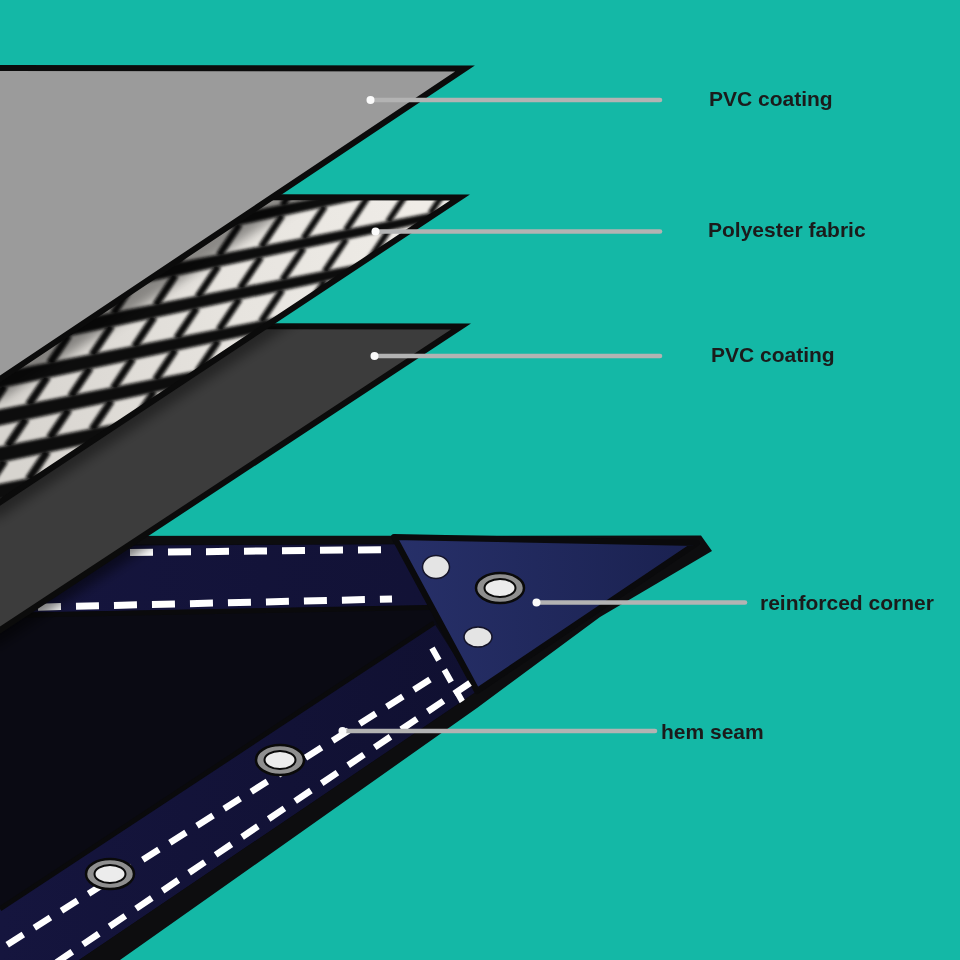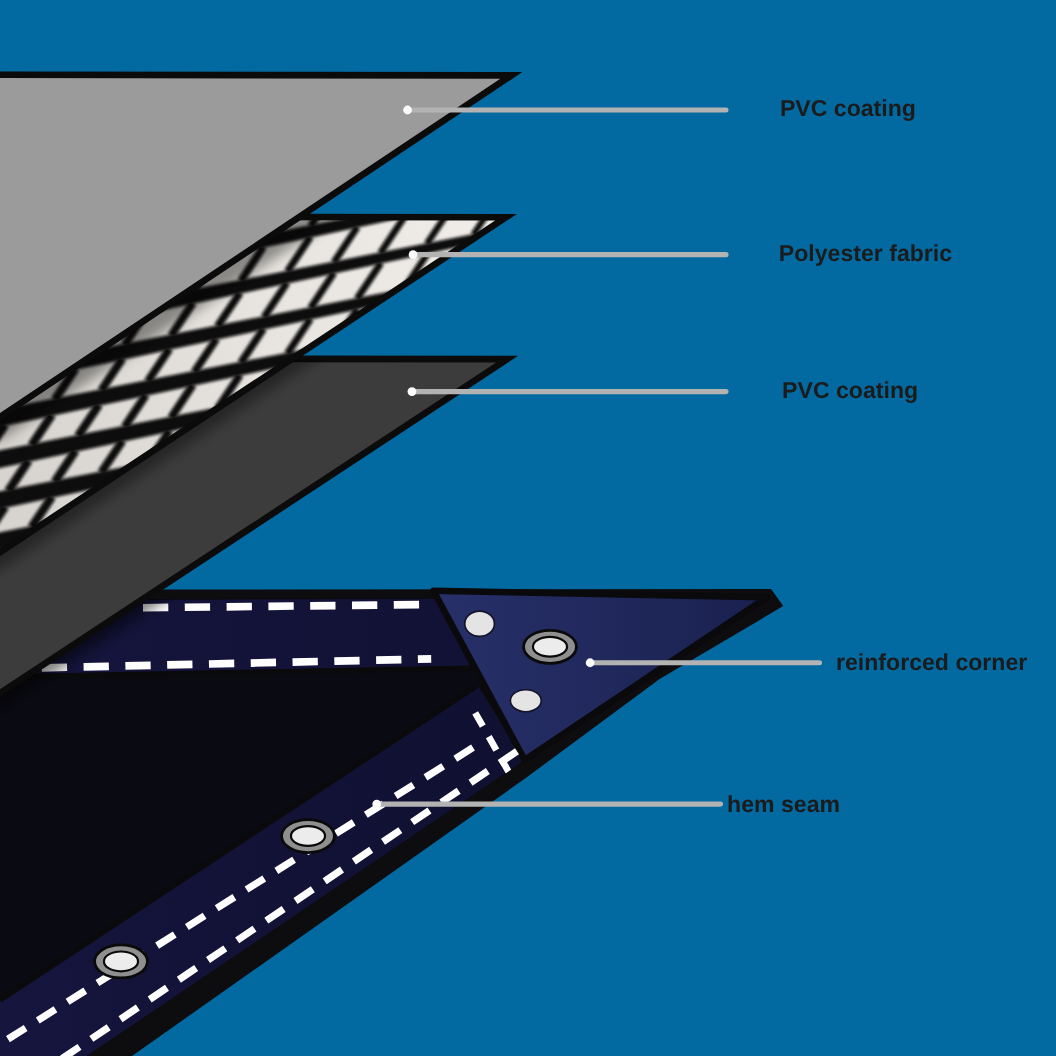--- a/index.html
+++ b/index.html
@@ -1,16 +1,16 @@
 <!DOCTYPE html>
 <html><head>
 <meta charset="utf-8">
 <style>
   html,body{margin:0;padding:0;background:#ffffff;}
-  .wrap{width:960px;height:960px;position:relative;overflow:hidden;background:#0369a1;}
+  .wrap{width:960px;height:960px;position:relative;overflow:hidden;background:#14b8a6;}
   svg{display:block;}
   .lbl{font-family:"Liberation Sans",sans-serif;font-weight:bold;fill:#1b1b1b;font-size:21px;}
 </style>
 </head>
 <body>
 <div class="wrap">
 <svg width="960" height="960" viewBox="0 0 960 960">
   <defs>
     <filter id="meshblur" x="-10%" y="-10%" width="120%" height="120%">
       <feGaussianBlur stdDeviation="1.45"></feGaussianBlur>

